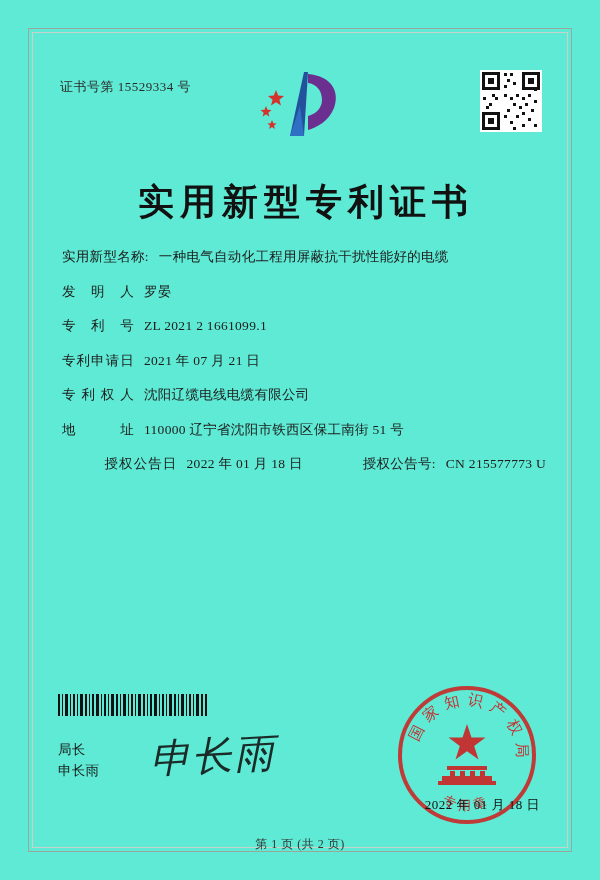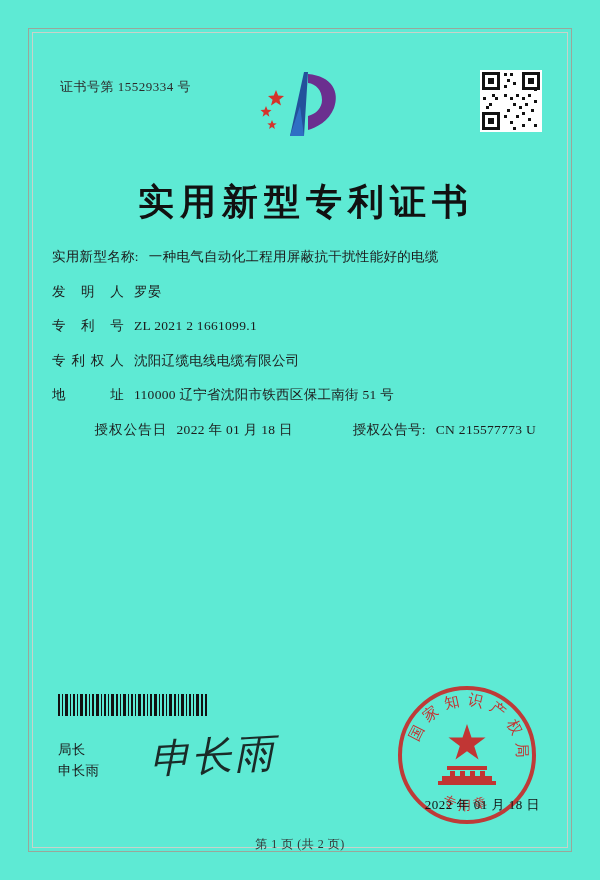--- a/index.html
+++ b/index.html
@@ -73,21 +73,21 @@
     text-align: center;
     font-size: 36px;
     letter-spacing: 6px;
     font-weight: bold;
     color: #111;
     font-family: "Liberation Serif", "DejaVu Serif", serif;
   }
 
   .fields {
     position: absolute;
-    left: 52px;
+    left: 62px;
     top: 248px;
     width: 484px;
     font-size: 13.5px;
     color: #1c1c1c;
   }
   .field-row {
     display: flex;
     align-items: baseline;
     margin-bottom: 17px;
     line-height: 1.3;
@@ -269,20 +269,24 @@
     </div>
     <div class="field-row">
       <span class="field-label spread">发 明 人</span>
       <span class="field-value">罗晏</span>
     </div>
     <div class="field-row">
       <span class="field-label spread">专 利 号</span>
       <span class="field-value">ZL 2021 2 1661099.1</span>
     </div>
     <div class="field-row">
+      <span class="field-label spread">专利申请日</span>
+      <span class="field-value">2021 年 07 月 21 日</span>
+    </div>
+    <div class="field-row">
       <span class="field-label spread">专 利 权 人</span>
       <span class="field-value">沈阳辽缆电线电缆有限公司</span>
     </div>
     <div class="field-row">
       <span class="field-label spread">地        址</span>
       <span class="field-value">110000 辽宁省沈阳市铁西区保工南街 51 号</span>
     </div>
     <div class="field-row double">
       <span class="field-label spread">授权公告日</span>
       <span class="field-value">2022 年 01 月 18 日</span>

